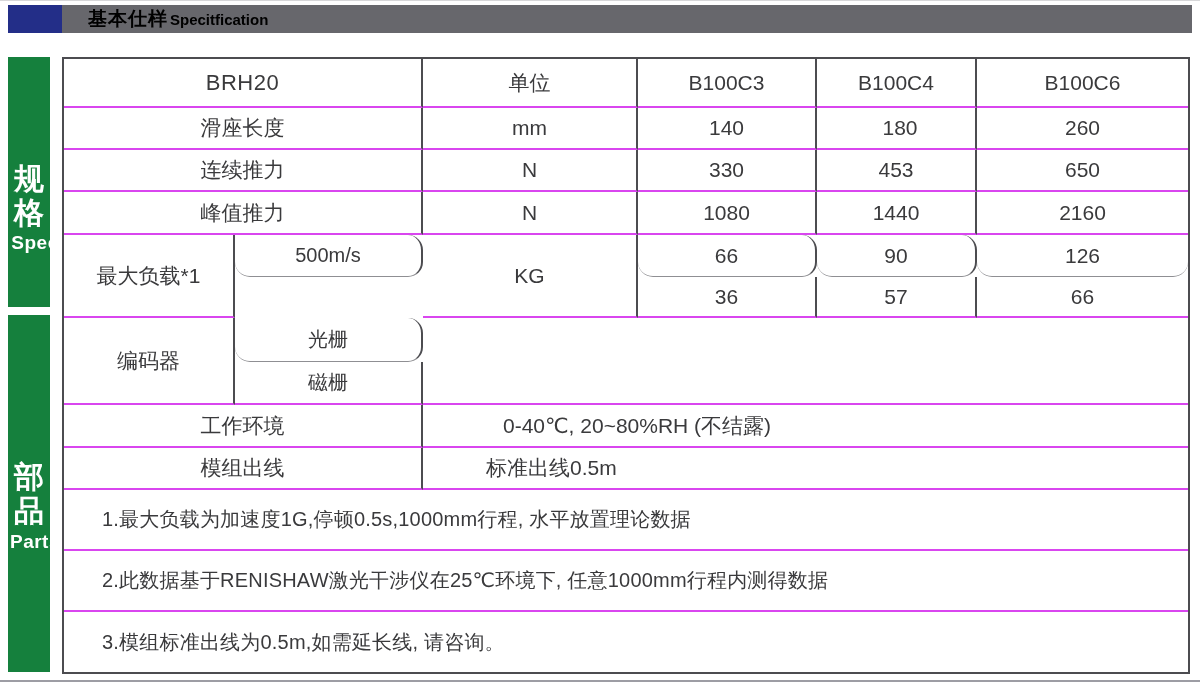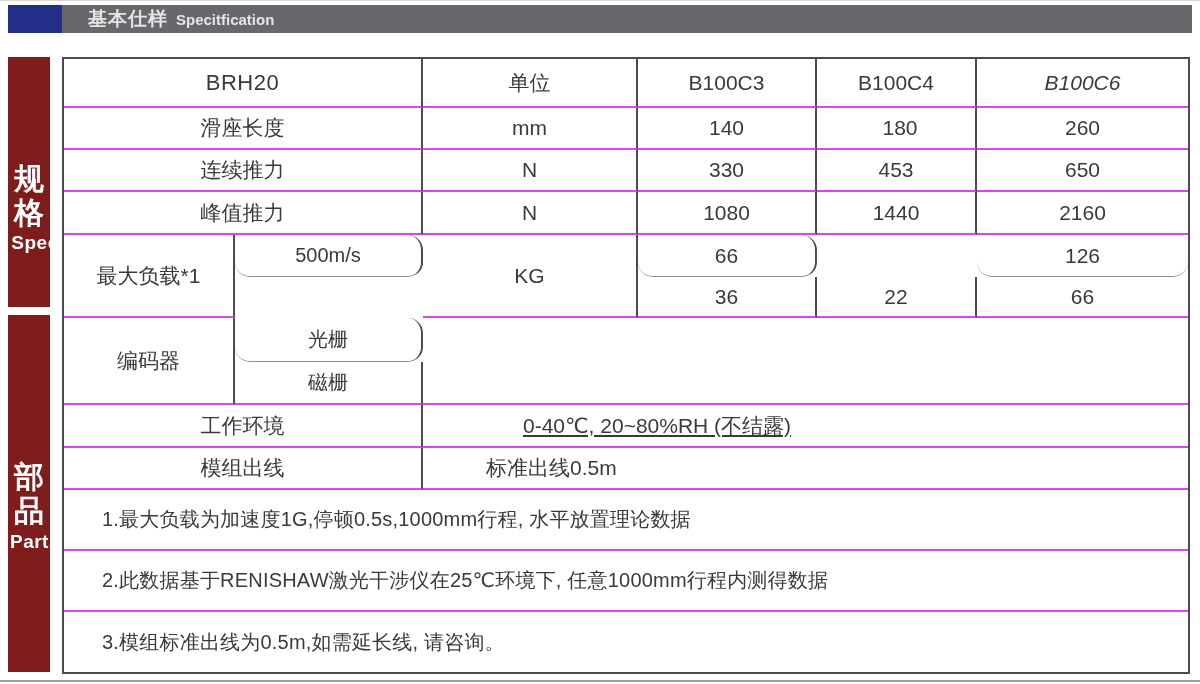--- a/index.html
+++ b/index.html
@@ -8,26 +8,26 @@
     font-family:"Liberation Sans","DejaVu Sans",sans-serif;
     color:#3a3a3c;overflow:hidden;
   }
   .topline{position:absolute;left:0;top:0;width:1200px;height:1px;background:#d7d7d9;}
   .bottomline{position:absolute;left:0;top:680px;width:1200px;height:2px;background:#9d9da4;}
 
   
   .hbar{position:absolute;left:8px;top:5px;width:1184px;height:28px;background:#67676c;
         display:flex;align-items:center;}
   .haccent{width:54px;height:28px;background:#232e88;flex:0 0 auto;}
-  .htitle{margin-left:26px;color:#e5e5e5;white-space:nowrap;display:flex;align-items:baseline;gap:8px;}
+  .htitle{margin-left:26px;color:#000000;white-space:nowrap;display:flex;align-items:baseline;gap:2px;}
   .htitle .zh{font-size:19px;font-weight:bold;letter-spacing:1px;}
   .htitle .en{font-size:15px;font-weight:600;}
 
   
-  .sideseg{position:absolute;left:8px;width:42px;background:#7f1d1d;color:#ffffff;
+  .sideseg{position:absolute;left:8px;width:42px;background:#15803d;color:#ffffff;
            display:flex;flex-direction:column;align-items:center;justify-content:center;}
   .seg-spec{top:57px;height:250px;}
   .seg-parts{top:315px;height:357px;}
   .sideseg .vzh{width:36px;font-size:30px;font-weight:bold;line-height:1.12;text-align:center;word-break:break-all;}
   .sideseg .ven{font-size:19px;font-weight:bold;margin-top:3px;letter-spacing:0.5px;margin-left:12px;}
   .seg-spec .inner{transform:translateY(26px);display:flex;flex-direction:column;align-items:center;}
   .seg-parts .inner{transform:translateY(13px);display:flex;flex-direction:column;align-items:center;}
 
   
   .spec-table{
@@ -40,21 +40,21 @@
   .c{display:flex;align-items:center;justify-content:center;
      border-right:2px solid #4c4c50;border-bottom:2px solid #d946ef;
      font-size:21px;box-sizing:border-box;}
   .nbr{border-right:none;}
   .nbb{border-bottom:none;}
   .thin-b{border-bottom:1px solid #8f8f93;border-radius:15px;}
   .model{font-size:22px;letter-spacing:0.5px;}
   .sub{font-size:20px;}
   .leftpad{justify-content:flex-start;}
   .note{font-size:20px;padding-left:38px;letter-spacing:0.2px;}
-  .env{padding-left:100px;text-decoration:underline;}
+  .env{padding-left:80px;}
   .cable{padding-left:63px;}
 </style>
 </head>
 <body>
 
 <div class="topline"></div>
 
 <div class="hbar">
   <div class="haccent"></div>
   <div class="htitle">
@@ -76,21 +76,21 @@
     <div class="ven">Parts</div>
   </div>
 </div>
 
 <div class="spec-table">
 
   <div class="c model" style="grid-column:1/3;grid-row:1;">BRH20</div>
   <div class="c" style="grid-column:3;grid-row:1;">单位</div>
   <div class="c" style="grid-column:4;grid-row:1;">B100C3</div>
   <div class="c" style="grid-column:5;grid-row:1;">B100C4</div>
-  <div class="c nbr" style="grid-column:6;grid-row:1;font-style:italic;">B100C6</div>
+  <div class="c nbr" style="grid-column:6;grid-row:1;">B100C6</div>
 
   <div class="c" style="grid-column:1/3;grid-row:2;">滑座长度</div>
   <div class="c" style="grid-column:3;grid-row:2;">mm</div>
   <div class="c" style="grid-column:4;grid-row:2;">140</div>
   <div class="c" style="grid-column:5;grid-row:2;padding-left:8px;">180</div>
   <div class="c nbr" style="grid-column:6;grid-row:2;">260</div>
 
   <div class="c" style="grid-column:1/3;grid-row:3;">连续推力</div>
   <div class="c" style="grid-column:3;grid-row:3;">N</div>
   <div class="c" style="grid-column:4;grid-row:3;">330</div>
@@ -100,23 +100,24 @@
   <div class="c" style="grid-column:1/3;grid-row:4;">峰值推力</div>
   <div class="c" style="grid-column:3;grid-row:4;">N</div>
   <div class="c" style="grid-column:4;grid-row:4;">1080</div>
   <div class="c" style="grid-column:5;grid-row:4;">1440</div>
   <div class="c nbr" style="grid-column:6;grid-row:4;">2160</div>
 
   <div class="c" style="grid-column:1;grid-row:5/7;">最大负载*1</div>
   <div class="c sub thin-b" style="grid-column:2;grid-row:5;">500m/s</div>
   <div class="c" style="grid-column:3;grid-row:5/7;">KG</div>
   <div class="c thin-b" style="grid-column:4;grid-row:5;">66</div>
+  <div class="c thin-b" style="grid-column:5;grid-row:5;">90</div>
   <div class="c nbr thin-b" style="grid-column:6;grid-row:5;">126</div>
   <div class="c" style="grid-column:4;grid-row:6;">36</div>
-  <div class="c" style="grid-column:5;grid-row:6;">22</div>
+  <div class="c" style="grid-column:5;grid-row:6;">57</div>
   <div class="c nbr" style="grid-column:6;grid-row:6;">66</div>
 
   <div class="c" style="grid-column:1;grid-row:7/9;">编码器</div>
   <div class="c sub thin-b" style="grid-column:2;grid-row:7;">光栅</div>
   <div class="c sub" style="grid-column:2;grid-row:8;">磁栅</div>
   <div class="c nbr" style="grid-column:3/7;grid-row:7/9;"></div>
 
   <div class="c" style="grid-column:1/3;grid-row:9;">工作环境</div>
   <div class="c nbr leftpad env" style="grid-column:3/7;grid-row:9;">0-40℃, 20~80%RH (不结露)</div>
 

